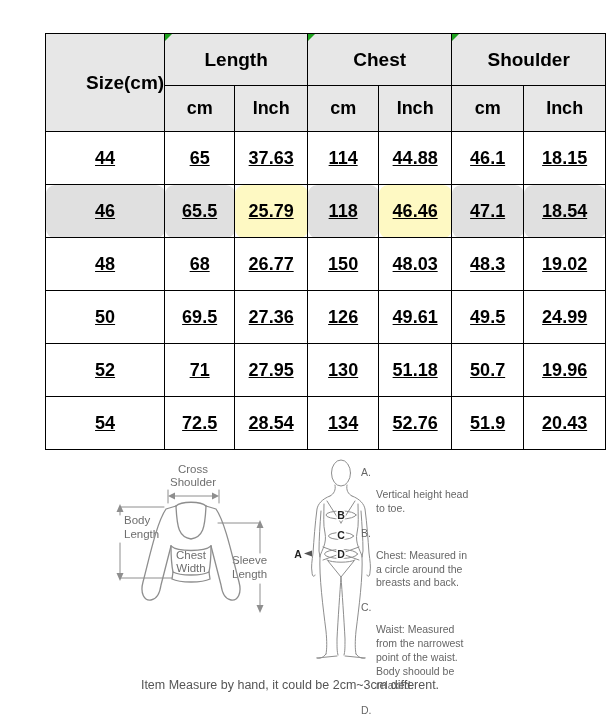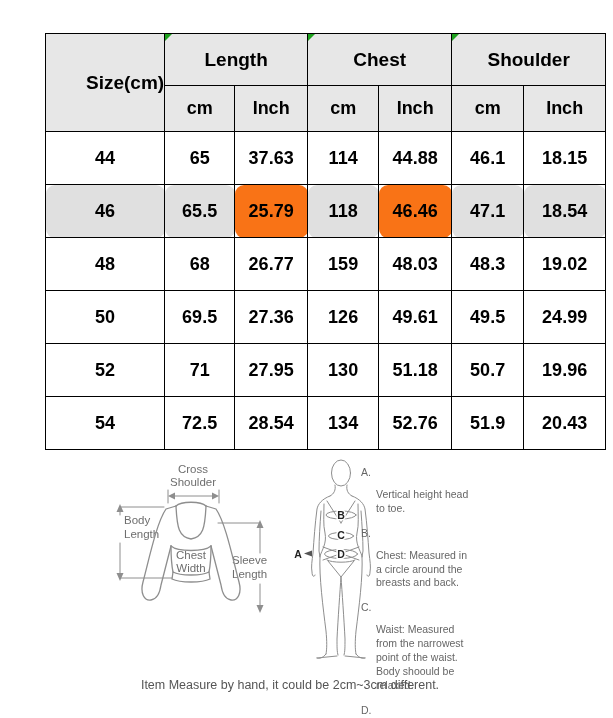--- a/index.html
+++ b/index.html
@@ -17,28 +17,28 @@
     border-collapse:collapse; table-layout:fixed;
   }
   .size-table th, .size-table td {
     border:1.5px solid var(--table-border,#000);
     text-align:center; vertical-align:middle;
     font-weight:700; color:#000; background:#fff;
     padding:0; overflow:hidden;
   }
   tr.group-row { height:52px; }
   tr.unit-row  { height:46px; }
-  tr.data-row  { height:53px; }
+  tr.data-row  { height:53px;text-decoration:underline; }
   .group-row th, .unit-row th { background:var(--header-bg,#e7e7e7); }
   .group-row th { font-size:19px; position:relative; }
   th.corner { font-size:19px; background:var(--header-bg,#e7e7e7);padding-left:40px; }
   .unit-row th { font-size:18px; }
   .data-row td { font-size:18px; font-weight:700; }
   tr.shaded td { background:var(--shaded-row-bg,#e0e0e0);border-radius:9px; }
-  tr.shaded td.plain { background:#f97316; }
+  tr.shaded td.plain { background:#fef9c3; }
   .corner-flag {
     position:absolute; left:0; top:0; width:0; height:0;
     border-top:7px solid var(--note-triangle-green,#1ea11e);
     border-right:7px solid transparent;
   }
 
   
   .sketch-svg { position:absolute; }
   #garment-svg { left:108px; top:460px; }
   #figure-svg  { left:291px; top:458px; }
@@ -127,21 +127,21 @@
         <td class="plain">25.79</td>
         <td>118</td>
         <td class="plain">46.46</td>
         <td>47.1</td>
         <td>18.54</td>
       </tr>
       <tr class="data-row">
         <td>48</td>
         <td>68</td>
         <td>26.77</td>
-        <td>159</td>
+        <td>150</td>
         <td>48.03</td>
         <td>48.3</td>
         <td>19.02</td>
       </tr>
       <tr class="data-row">
         <td>50</td>
         <td>69.5</td>
         <td>27.36</td>
         <td>126</td>
         <td>49.61</td>

